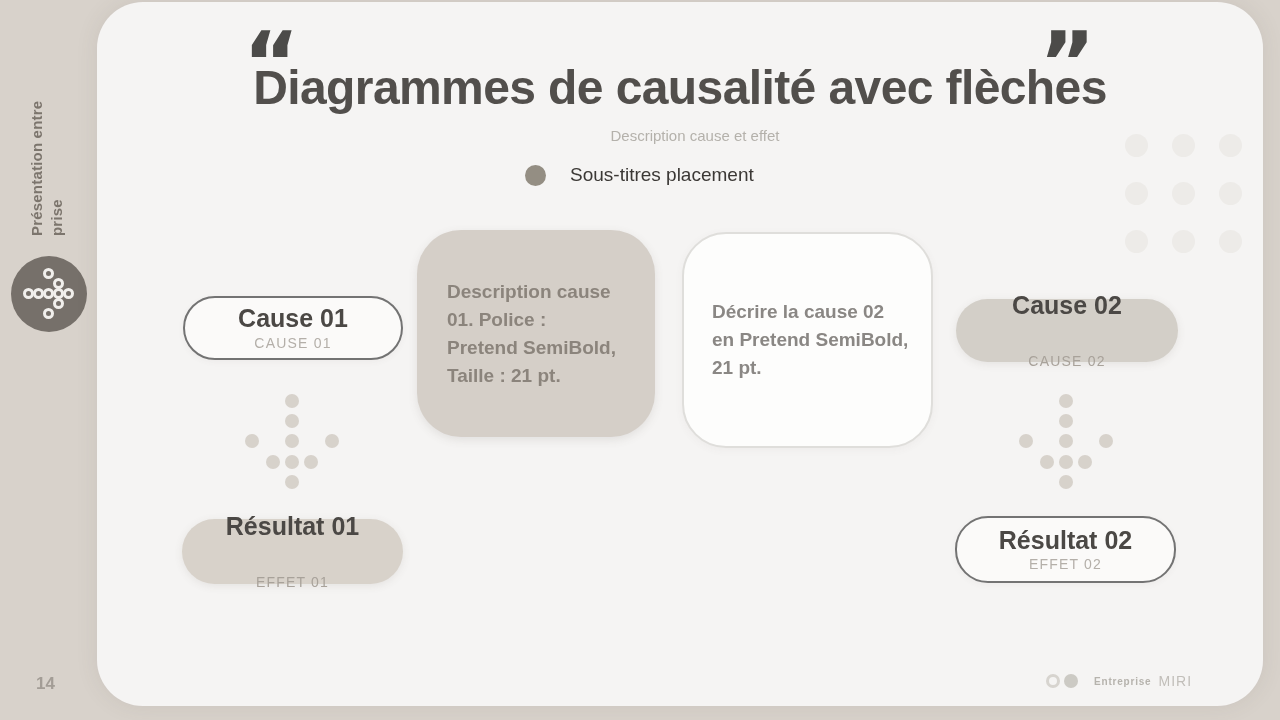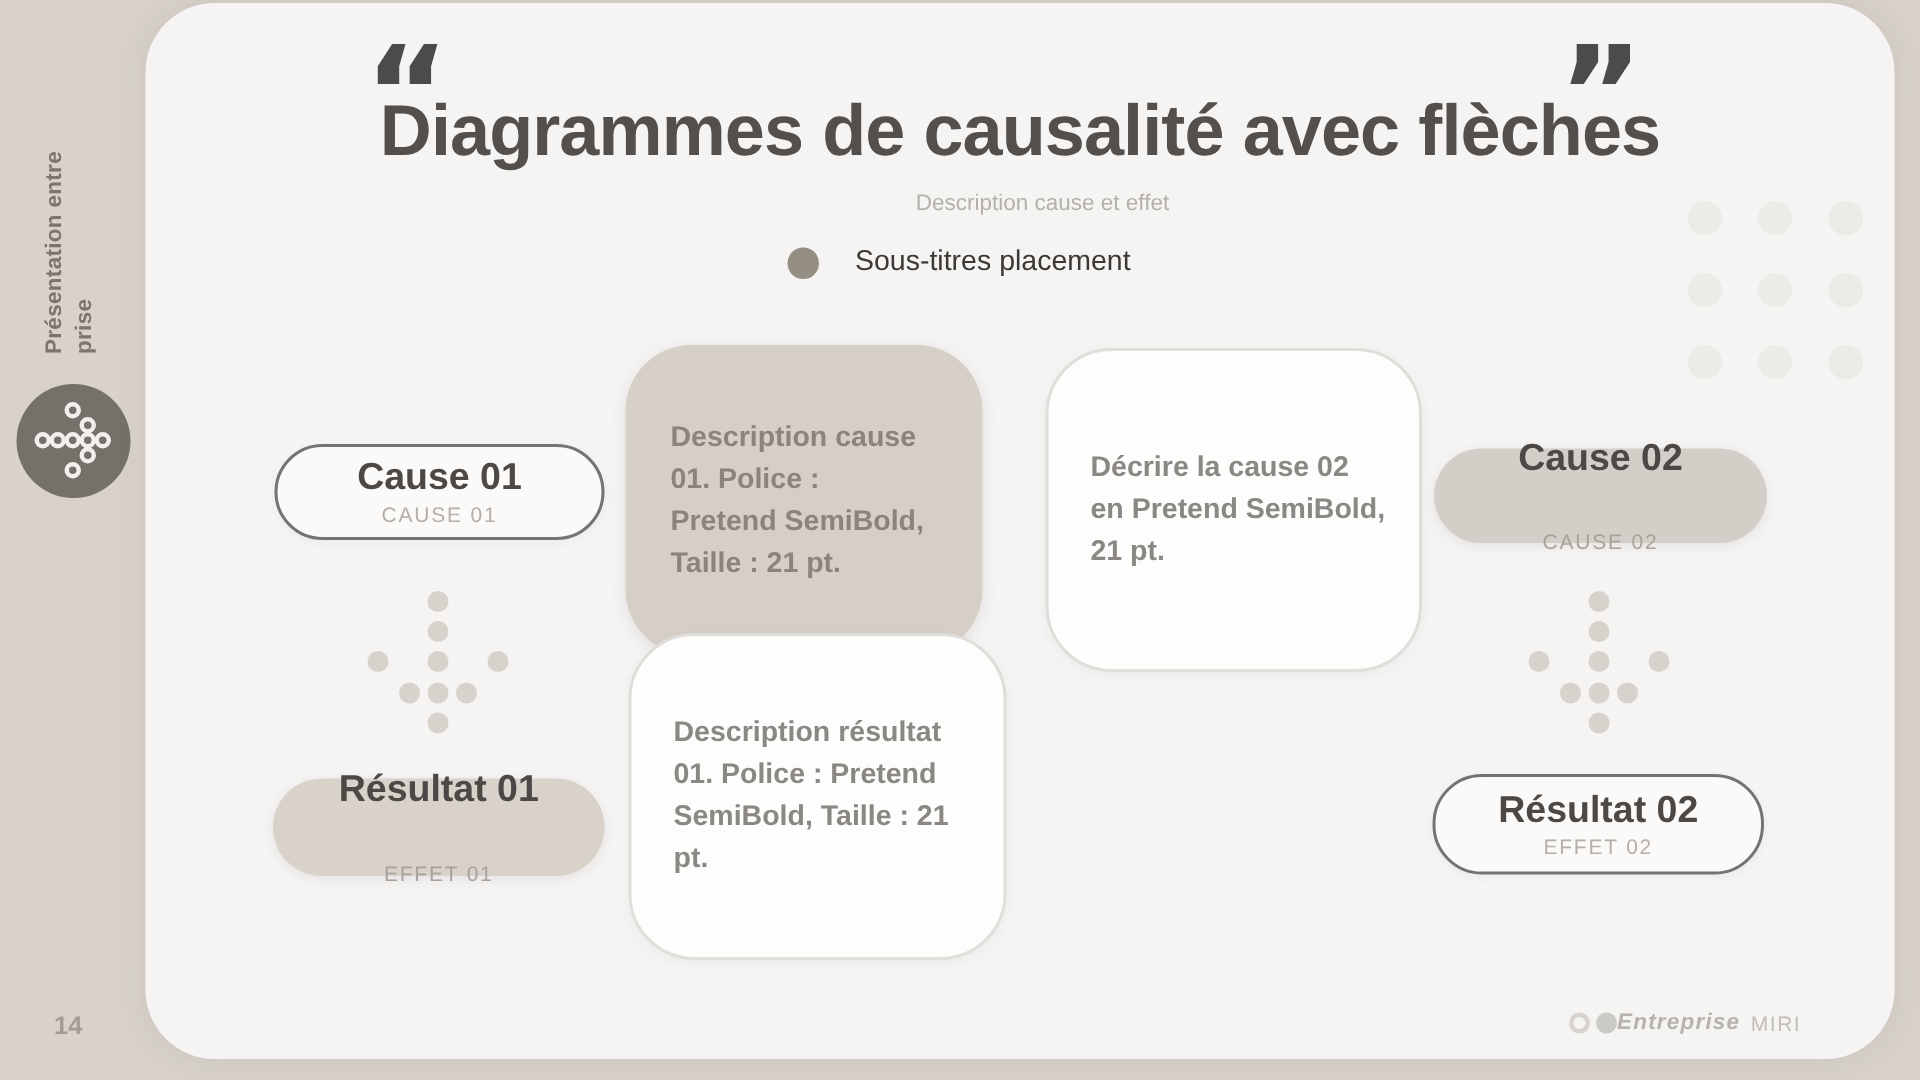--- a/index.html
+++ b/index.html
@@ -81,21 +81,21 @@
   
   .box{
     position:absolute; border-radius:44px; display:flex; align-items:center;
     font-size:19px; line-height:28px; font-weight:600;
   }
   .box .txt{ width:100%; }
   .box.beige{ background:#d5cfc8; color:#8b847c; z-index:1; box-shadow:0 3px 10px rgba(90,80,70,.12); }
   .box.white{ background:#fdfdfc; border:2px solid #dfdedb; color:#8a8784; z-index:2; box-shadow:0 2px 8px rgba(90,80,70,.05); }
   .box.b1{ left:320px; top:228px; width:238px; height:207px; padding:0 34px 0 30px; }
   .box.w1{ left:322px; top:420px; width:252px; height:218px; padding:0 22px 0 28px; }
-  .box.w2{ left:585px; top:230px; width:251px; height:216px; padding:0 22px 0 28px;margin-left:15px; }
+  .box.w2{ left:585px; top:230px; width:251px; height:216px; padding:0 22px 0 28px; }
   .box.b2{ left:585px; top:432px; width:252px; height:202px; padding:0 22px 0 28px; background:#cfccc5; }
 
   
   .dot-arrow{ position:absolute; width:94px; height:96px; }
   .dot-arrow i{ position:absolute; width:14px; height:14px; border-radius:50%; background:#d7d2cb; }
   .dot-arrow.left{ left:148px; top:392px; }
   .dot-arrow.right{ left:922px; top:392px; }
   .dot-arrow i:nth-of-type(1){left:40px;top:0}
   .dot-arrow i:nth-of-type(2){left:40px;top:20px}
   .dot-arrow i:nth-of-type(3){left:0;top:40px}
@@ -103,21 +103,21 @@
   .dot-arrow i:nth-of-type(5){left:80px;top:40px}
   .dot-arrow i:nth-of-type(6){left:21px;top:61px}
   .dot-arrow i:nth-of-type(7){left:40px;top:61px}
   .dot-arrow i:nth-of-type(8){left:59px;top:61px}
   .dot-arrow i:nth-of-type(9){left:40px;top:81px}
 
   
   .brand{ position:absolute; left:949px; top:671px; display:flex; align-items:center; }
   .brand .ring{ width:14px; height:14px; border-radius:50%; border:3.5px solid #d7d4cf; }
   .brand .dot{ width:14px; height:14px; border-radius:50%; background:#cccac4; margin-left:4px; }
-  .brand .b{ margin-left:0; font-size:15px; font-weight:700; letter-spacing:.8px; color:#b6b3ad;font-style:italic; }
+  .brand .b{ margin-left:16px; font-size:10px; font-weight:700; letter-spacing:.8px; color:#b6b3ad; }
   .brand .l{ margin-left:7px; font-size:14px; letter-spacing:1px; color:#c1beb9; }
 </style>
 </head>
 <body>
 
 <div class="stage">
 
   <div class="side-title">Présentation entre prise</div>
   <div class="logo">
     <span class="logo-arrow">
@@ -171,23 +171,20 @@
       <span class="t">Résultat 01</span>
       <span class="s">EFFET 01</span>
     </div>
     <div class="pill outline result2">
       <span class="t">Résultat 02</span>
       <span class="s">EFFET 02</span>
     </div>
 
     <div class="box beige b1">
       <div class="txt">Description cause 01. Police : Pretend SemiBold, Taille : 21 pt.</div>
-    </div>
-    <div class="box white w1">
-      <div class="txt">Description résultat 01. Police : Pretend SemiBold, Taille : 21 pt.</div>
     </div>
     <div class="box white w2">
       <div class="txt">Décrire la cause 02 en Pretend SemiBold, 21 pt.</div>
     </div>
 
     <div class="dot-arrow left">
         <i></i>
         <i></i>
         <i></i>
         <i></i>

